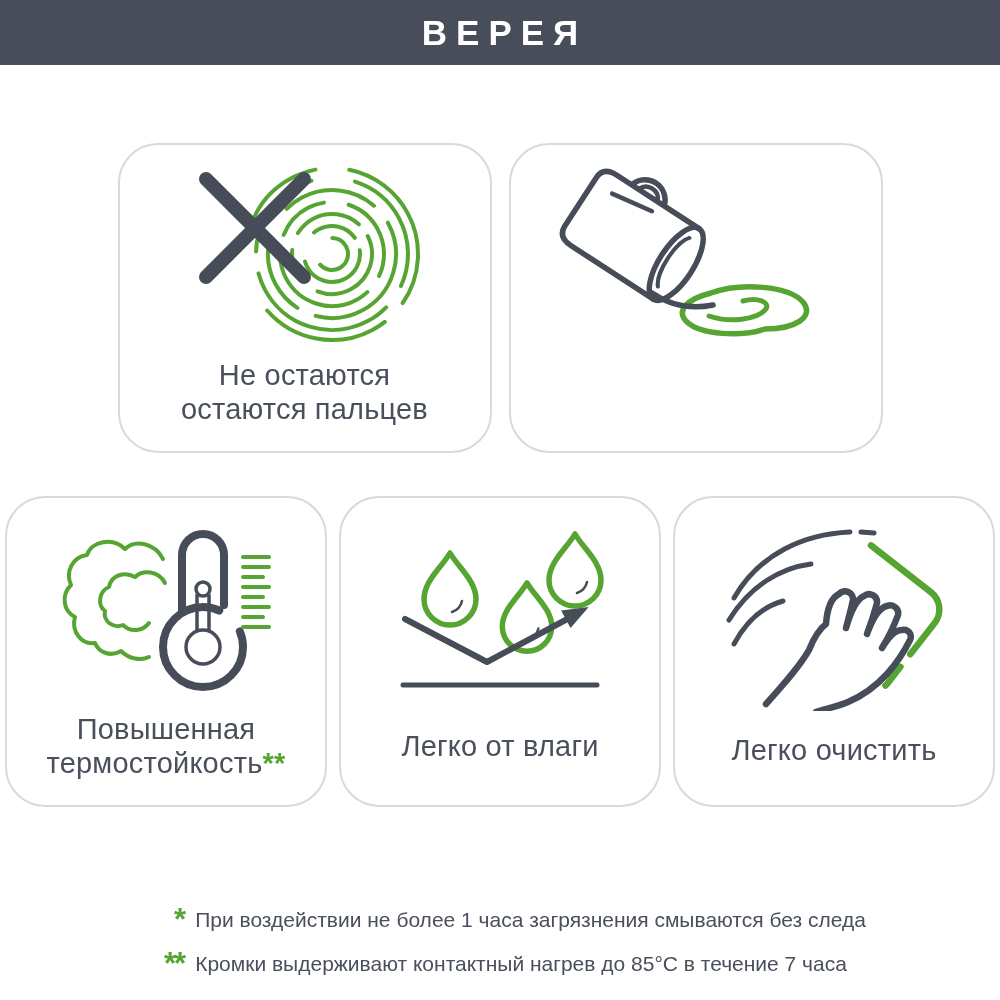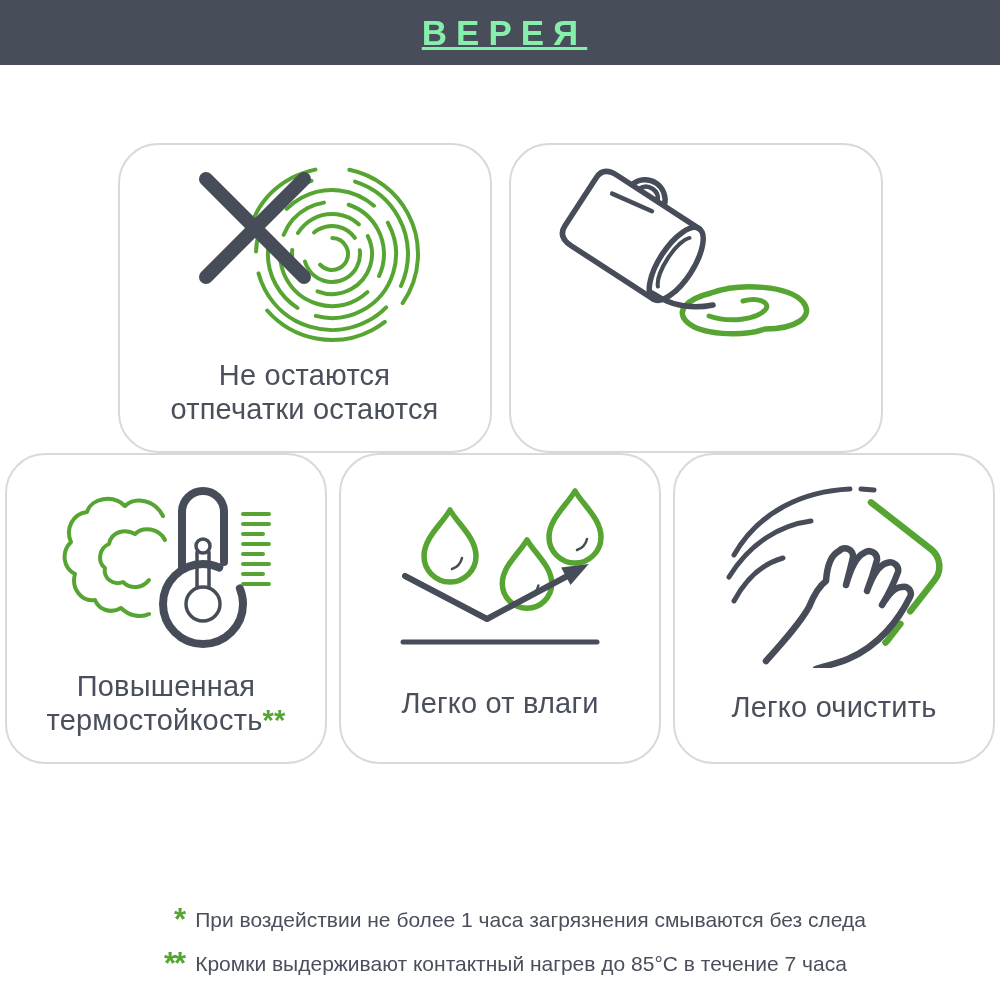--- a/index.html
+++ b/index.html
@@ -5,25 +5,25 @@
   html,body{margin:0;padding:0;}
   body{
     width:1000px;height:1000px;position:relative;background:#ffffff;
     font-family:"Liberation Sans", sans-serif;overflow:hidden;
   }
   .header{
     position:absolute;top:0;left:0;width:1000px;height:65px;
     background:#484d5a;display:flex;align-items:center;justify-content:center;
   }
   .header .title{
-    color:#86efac;font-size:35px;font-weight:bold;letter-spacing:9px;margin-left:9px;text-decoration:underline;
+    color:#ffffff;font-size:35px;font-weight:bold;letter-spacing:9px;margin-left:9px;
   }
   .cards-row{position:absolute;left:0;width:1000px;display:flex;justify-content:center;}
   .row1{top:143px;gap:17px;}
-  .row2{top:453px;gap:12px;}
+  .row2{top:496px;gap:12px;}
   .card{
     background:#ffffff;border:2px solid #d9d9d9;border-radius:40px;
     box-sizing:border-box;display:flex;flex-direction:column;align-items:center;
   }
   .row1 .card{width:374px;height:310px;}
   .row2 .card{width:322px;height:311px;}
   .icon-wrap{flex:1;display:flex;align-items:center;justify-content:center;padding-top:8px;}
   .icon-wrap svg{display:block;}
   .caption{
     height:86px;margin-bottom:16px;display:flex;flex-direction:column;justify-content:center;
@@ -63,21 +63,21 @@
           <circle cx="152" cy="95" r="52" stroke-dasharray="88 20 118 22 54 25" stroke-dashoffset="40"></circle>
           <circle cx="152" cy="95" r="64" stroke-dasharray="96 22 150 20 80 34" stroke-dashoffset="120"></circle>
           <circle cx="152" cy="95" r="76" stroke-dasharray="130 26 160 22 96 44" stroke-dashoffset="60"></circle>
           <circle cx="152" cy="95" r="86" stroke-dasharray="90 34 170 26 130 90" stroke-dashoffset="200"></circle>
         </g>
         <path class="sd" stroke-width="14" d="M 26,20 L 124,118 M 124,20 L 26,118"></path>
       </svg>
     </div>
     <div class="caption">
       <div><span>Не остаются</span></div>
-      <div><span>отпечатки остаются</span></div>
+      <div><span>остаются пальцев</span></div>
     </div>
   </div>
 
   <div class="card">
     <div class="icon-wrap">
       <svg width="290" height="190" viewBox="0 0 290 190">
         <path class="sg" stroke-width="5.5" d="M 160,137 C 190,126 238,130 252,146 C 264,161 244,173 214,173 C 190,181 150,179 136,166 C 124,155 136,143 160,137 Z"></path>
         <path class="sg" stroke-width="5" d="M 158,160 C 178,167 206,164 215,153 C 219,146 207,141 192,145"></path>
         <path class="sd" stroke-width="5.5" d="M 101,137 C 120,150 142,153 162,149"></path>
         <g transform="translate(-20,0)">

